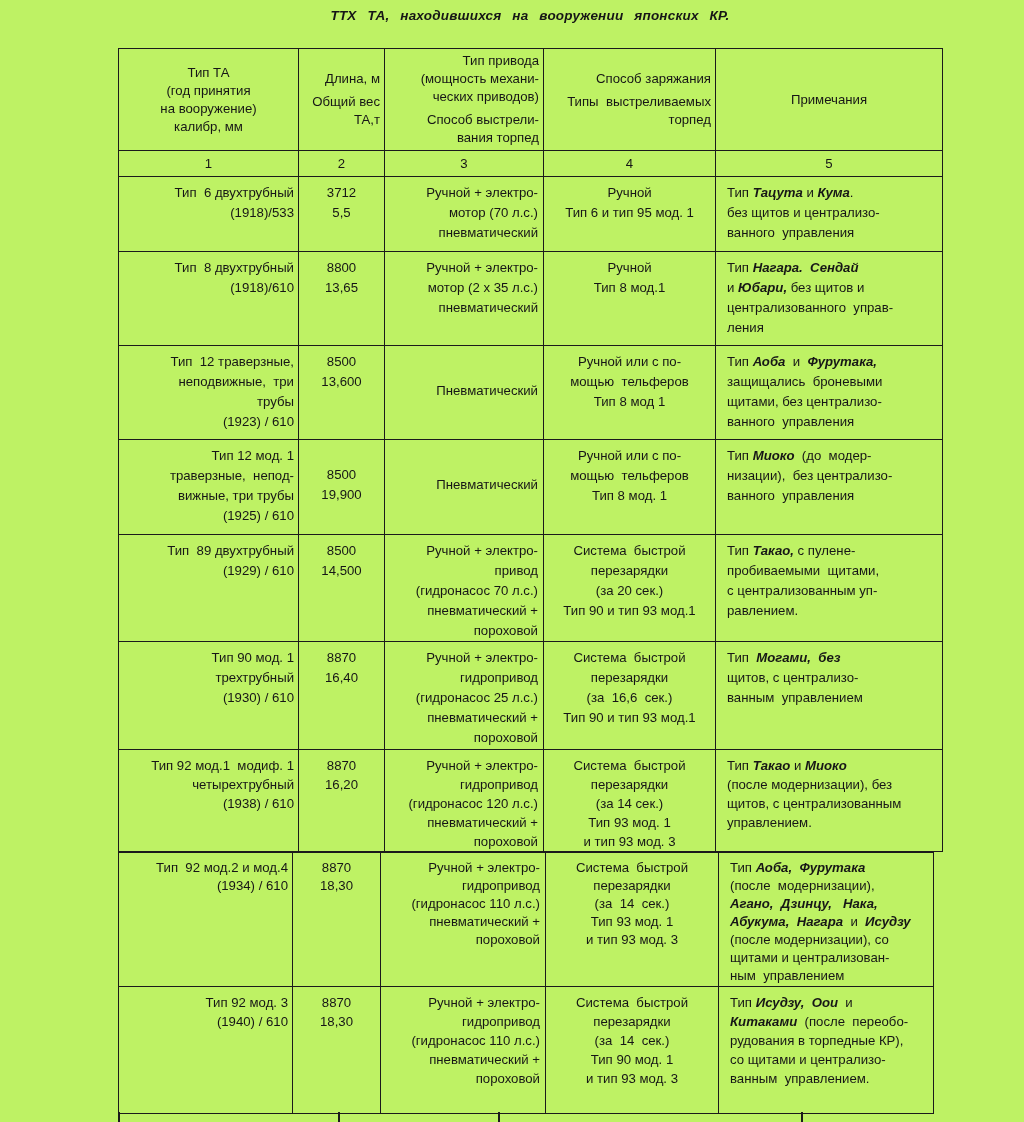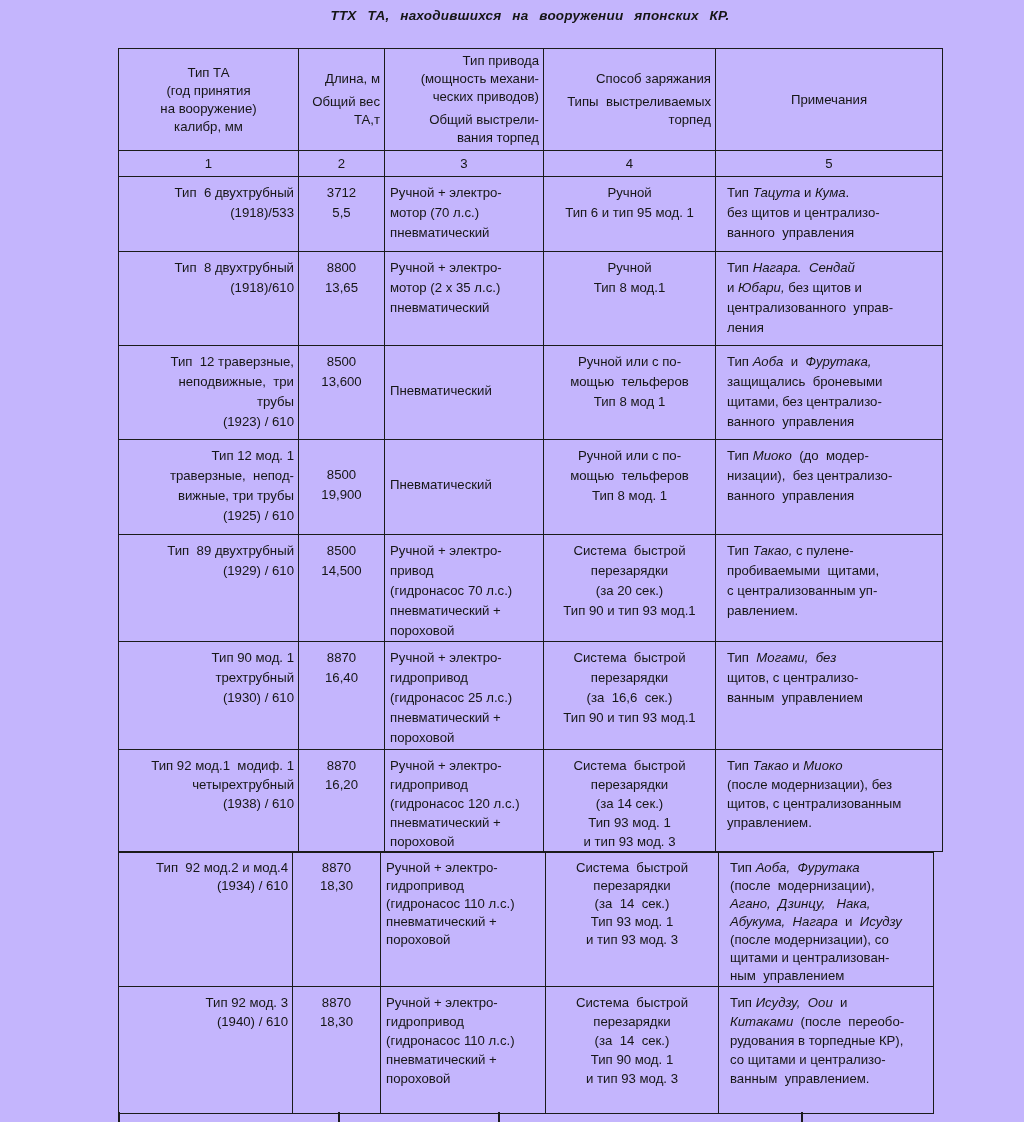--- a/index.html
+++ b/index.html
@@ -1,21 +1,21 @@
 <!DOCTYPE html>
 <html><head>
 <meta charset="utf-8">
 <style>
   html, body { margin:0; padding:0; background:#ffffff; }
   body {
     width:1024px; height:1122px;
     font-family:"Liberation Sans", sans-serif;
     color:#161616;
   }
-  .page { position:relative; width:1024px; height:1122px; overflow:hidden; background:#c4b5fd; }
+  .page { position:relative; width:1024px; height:1122px; overflow:hidden; background:#bef264; }
 
   .title {
     position:absolute; top:8px; left:118px; width:824px;
     text-align:center; font-weight:bold; font-style:italic;
     font-size:13.5px; word-spacing:7px; letter-spacing:0.2px;
   }
 
   table { position:absolute; border-collapse:collapse; table-layout:fixed;padding-left:30px; }
   #t1 { left:118px; top:48px;  width:824px; }
   #t2 { left:118px; top:852px; width:815px; }
@@ -25,27 +25,27 @@
     vertical-align:top;
     padding:6px 5px 0 5px;
     font-size:13.2px;
     overflow:hidden;
   }
   #t1 tr { line-height:20px; }
   #t2 tr { line-height:20px; }
 
   .c1 { text-align:right;  padding-left:12px; padding-right:4px; }
   .c2 { text-align:center;margin-left:36px; }
-  .c3 { text-align:left; }
+  .c3 { text-align:right; }
   .c4 { text-align:center; }
   .c5 { text-align:left; padding-left:11px; padding-right:4px; }
 
   .line { white-space:pre-wrap; }
   .sp   { height:5px; }
-  .i    { font-style:italic; }
+  .i    { font-style:italic;font-weight:bold; }
 
   tr.hdr td { vertical-align:middle; line-height:18px; padding:3px 4px; text-align:right; }
   tr.hdr td.c1, tr.hdr td.c5 { text-align:center; }
   tr.num td { vertical-align:middle; text-align:center; padding:0; line-height:20px; }
 
   
   #t1 tr:nth-child(5) td:nth-child(3),
   #t1 tr:nth-child(6) td:nth-child(2),
   #t1 tr:nth-child(6) td:nth-child(3) { vertical-align:middle; padding-top:0; padding-bottom:4px; }
 
@@ -84,21 +84,21 @@
             <div class="line">Длина, м</div>
             <div class="sp"></div>
             <div class="line">Общий вес</div>
             <div class="line">ТА,т</div>
           </td>
           <td class="c3">
             <div class="line">Тип привода</div>
             <div class="line">(мощность механи-</div>
             <div class="line">ческих приводов)</div>
             <div class="sp"></div>
-            <div class="line">Общий выстрели-</div>
+            <div class="line">Способ выстрели-</div>
             <div class="line">вания торпед</div>
           </td>
           <td class="c4">
             <div class="line">Способ заряжания</div>
             <div class="sp"></div>
             <div class="line">Типы  выстреливаемых</div>
             <div class="line">торпед</div>
           </td>
           <td class="c5">
             <div class="line">Примечания</div>

